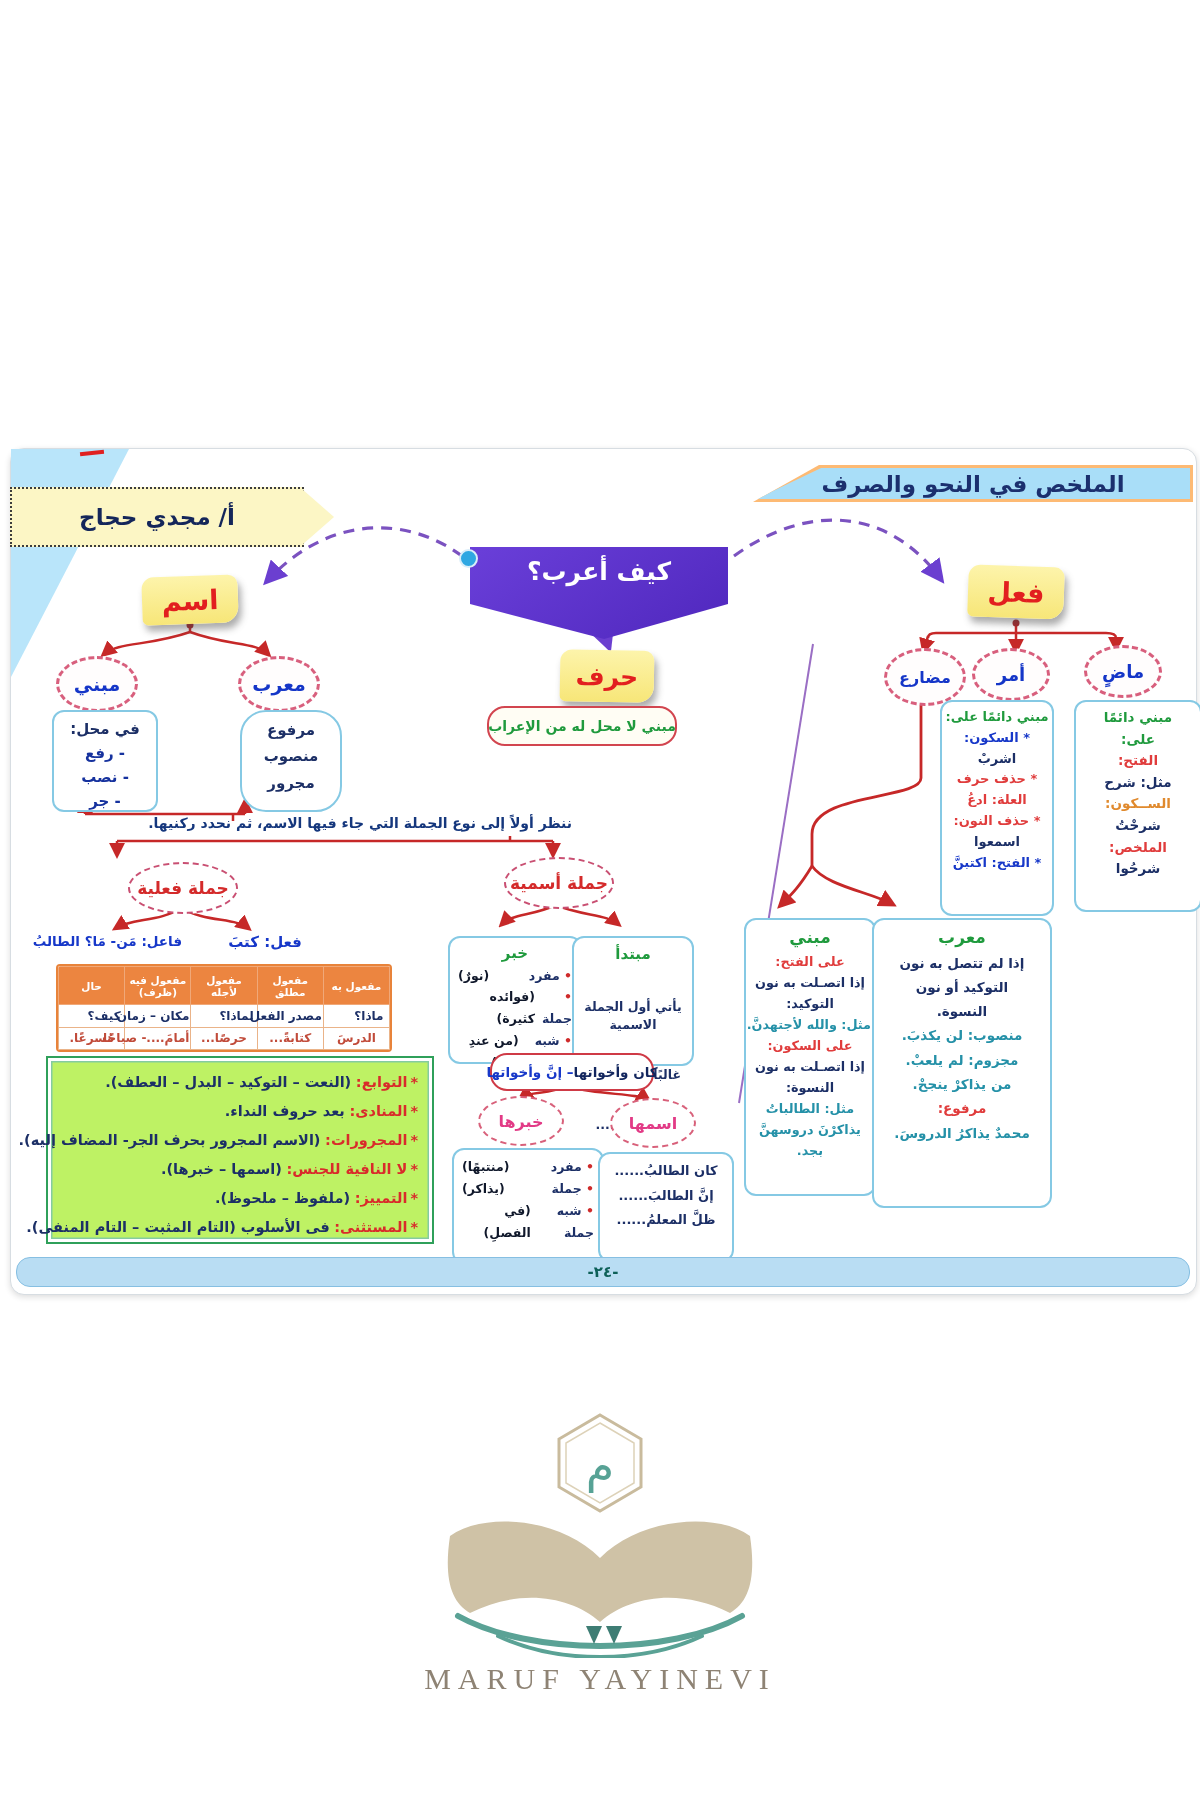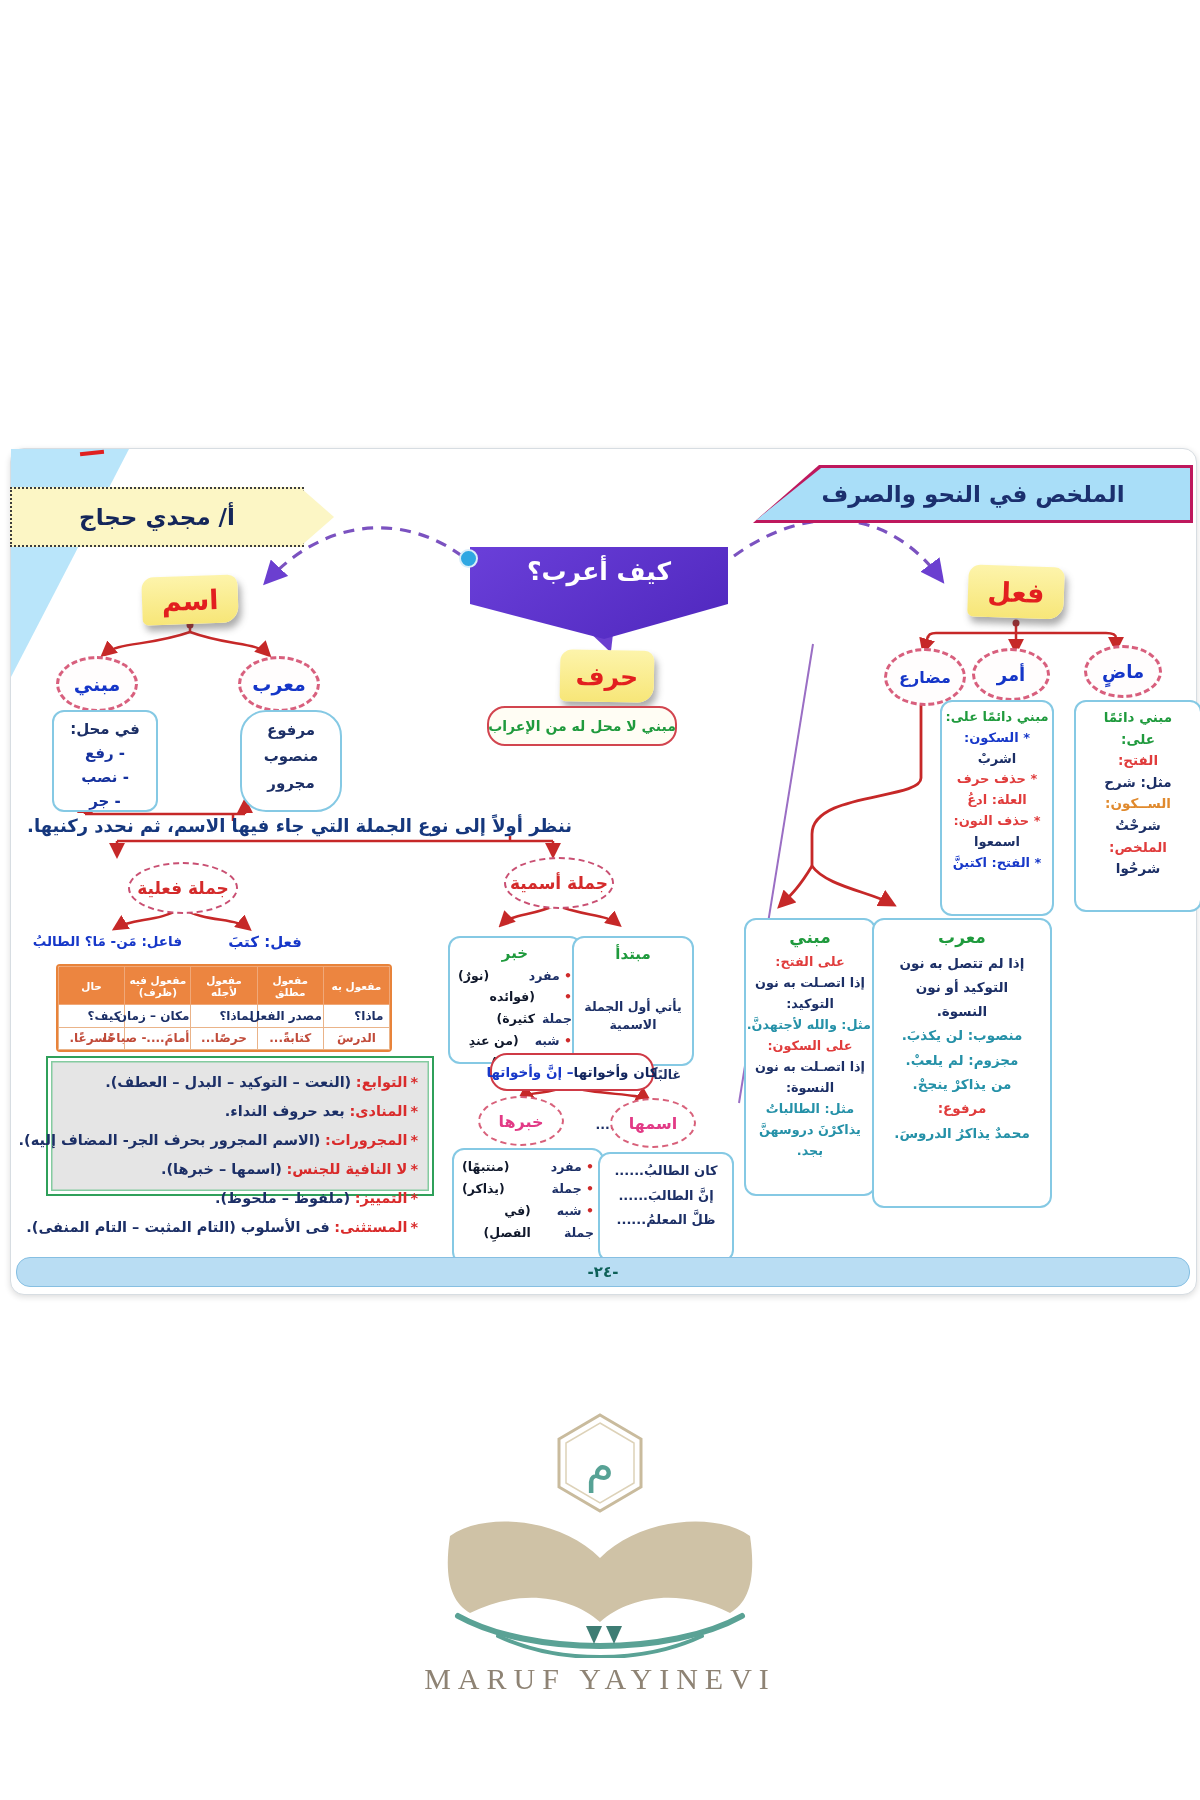--- a/index.html
+++ b/index.html
@@ -8,22 +8,22 @@
   .abs{position:absolute;}
   .rtl{direction:rtl;}
   .page{left:10px;top:448px;width:1185px;height:845px;background:#ffffff;
         border:1px solid #d7dde2;border-radius:14px;box-shadow:0 2px 6px rgba(0,0,0,.14);z-index:1;}
   .wedge{left:11px;top:449px;width:118px;height:228px;background:#b9e5fa;
          clip-path:polygon(0 0,100% 0,0 100%);z-index:2;}
   .red-tick{left:80px;top:451px;width:24px;height:4px;background:#e02020;transform:rotate(-6deg);z-index:3;}
   .wires{left:0;top:0;width:1200px;height:1800px;z-index:2;pointer-events:none;}
 
   
-  .banner-blue{left:753px;top:465px;width:440px;height:58px;z-index:3;
-               clip-path:polygon(15% 0,100% 0,100% 100%,0 100%);background:#be185d;}
+  .banner-blue{left:753px;top:465px;width:440px;height:37px;z-index:3;
+               clip-path:polygon(15% 0,100% 0,100% 100%,0 100%);background:#fdba74;}
   .banner-blue-in{position:absolute;left:3px;top:3px;right:3px;bottom:3px;
                clip-path:polygon(15% 0,100% 0,100% 100%,0 100%);background:#a9def8;
                display:flex;align-items:center;justify-content:center;}
   .banner-blue-in div{font-size:23px;font-weight:bold;color:#1b2f6e;}
   .banner-yellow{left:10px;top:487px;width:290px;height:56px;background:#fcf6c5;
                border:2px dotted #3c3c3c;z-index:3;display:flex;align-items:center;justify-content:center;}
   .banner-yellow::after{content:"";position:absolute;right:-32px;top:0;width:0;height:0;
                border-top:28px solid transparent;border-bottom:28px solid transparent;
                border-left:32px solid #fcf6c5;}
   .banner-yellow div{font-size:23px;font-weight:bold;color:#14265a;text-align:right;}
@@ -79,21 +79,21 @@
   .b-mmabni{left:744px;top:918px;width:122px;height:264px;}
   .b-mmabni .ln{font-size:12.8px;line-height:1.65;}
   .b-mmuarab{left:872px;top:918px;width:170px;height:276px;}
   .b-mmuarab .ln{font-size:13.5px;line-height:1.8;}
   .btitle{font-size:17px;font-weight:bold;color:#1f9a3d;line-height:1.5;}
 
   .harf-note{left:487px;top:706px;width:186px;height:36px;border:2px solid #d2454f;border-radius:18px;
         background:#fffdf4;display:flex;align-items:center;justify-content:center;z-index:3;}
   .harf-note div{font-size:14px;font-weight:bold;color:#1f9a3d;white-space:nowrap;}
 
-  .sentence{left:228px;top:815px;width:344px;text-align:right;font-size:18px;font-weight:bold;
+  .sentence{left:228px;top:815px;width:344px;text-align:right;font-size:14px;font-weight:bold;
         color:#15377d;z-index:3;white-space:nowrap;}
 
   .verbtxt{z-index:3;font-weight:bold;color:#1738c9;white-space:nowrap;}
   .t-fi3l{left:222px;top:933px;width:86px;font-size:15px;text-align:center;}
   .t-fa3il{left:52px;top:933px;width:130px;font-size:13.5px;text-align:center;}
 
   
   .b-khabar{left:448px;top:936px;width:114px;height:116px;text-align:right;padding:4px 8px;}
   .b-mubtada{left:572px;top:936px;width:112px;height:116px;}
   .b-mubtada .ln{white-space:normal;font-size:12.5px;line-height:1.45;color:#1c2f66;margin-top:32px;}
@@ -114,21 +114,21 @@
 
   
   .otable-wrap{left:56px;top:964px;width:332px;height:84px;z-index:3;border:2px solid #e8833a;border-radius:4px;overflow:hidden;background:#fff;}
   table.otable{border-collapse:collapse;direction:rtl;width:100%;height:100%;table-layout:fixed;}
   .otable th{background:#ec8540;color:#fff;font-size:10.5px;font-weight:bold;border:1px solid #f0a878;padding:2px 1px;}
   .otable td{font-size:12px;font-weight:bold;border:1px solid #eab388;padding:1px 1px;text-align:center;white-space:nowrap;}
   .otable tr.r1 td{color:#1c2f66;padding-left:26px;}
   .otable tr.r2 td{color:#c14b3a;}
 
   
-  .gbox{left:46px;top:1056px;width:388px;height:140px;border:2px solid #2fa05a;background:#e5e5e5;
+  .gbox{left:46px;top:1056px;width:388px;height:188px;border:2px solid #2fa05a;background:#bef264;
         box-shadow:inset 0 0 0 3px #ffffff, inset 0 0 0 4.5px #84cba0;z-index:3;
         padding:10px 14px 6px 10px;box-sizing:border-box;}
   .gln{direction:rtl;text-align:right;font-size:14.5px;line-height:29px;white-space:nowrap;}
   .gln .star{color:#d92b2b;font-weight:bold;margin-left:3px;}
   .gln .term{color:#d92b2b;font-weight:bold;}
   .gln .rest{color:#1c2f66;font-weight:bold;}
 
   
   .footer-bar{left:16px;top:1257px;width:1172px;height:28px;background:#b9ddf3;border:1px solid #86bfe2;
         border-radius:14px;z-index:3;display:flex;align-items:center;justify-content:center;}

